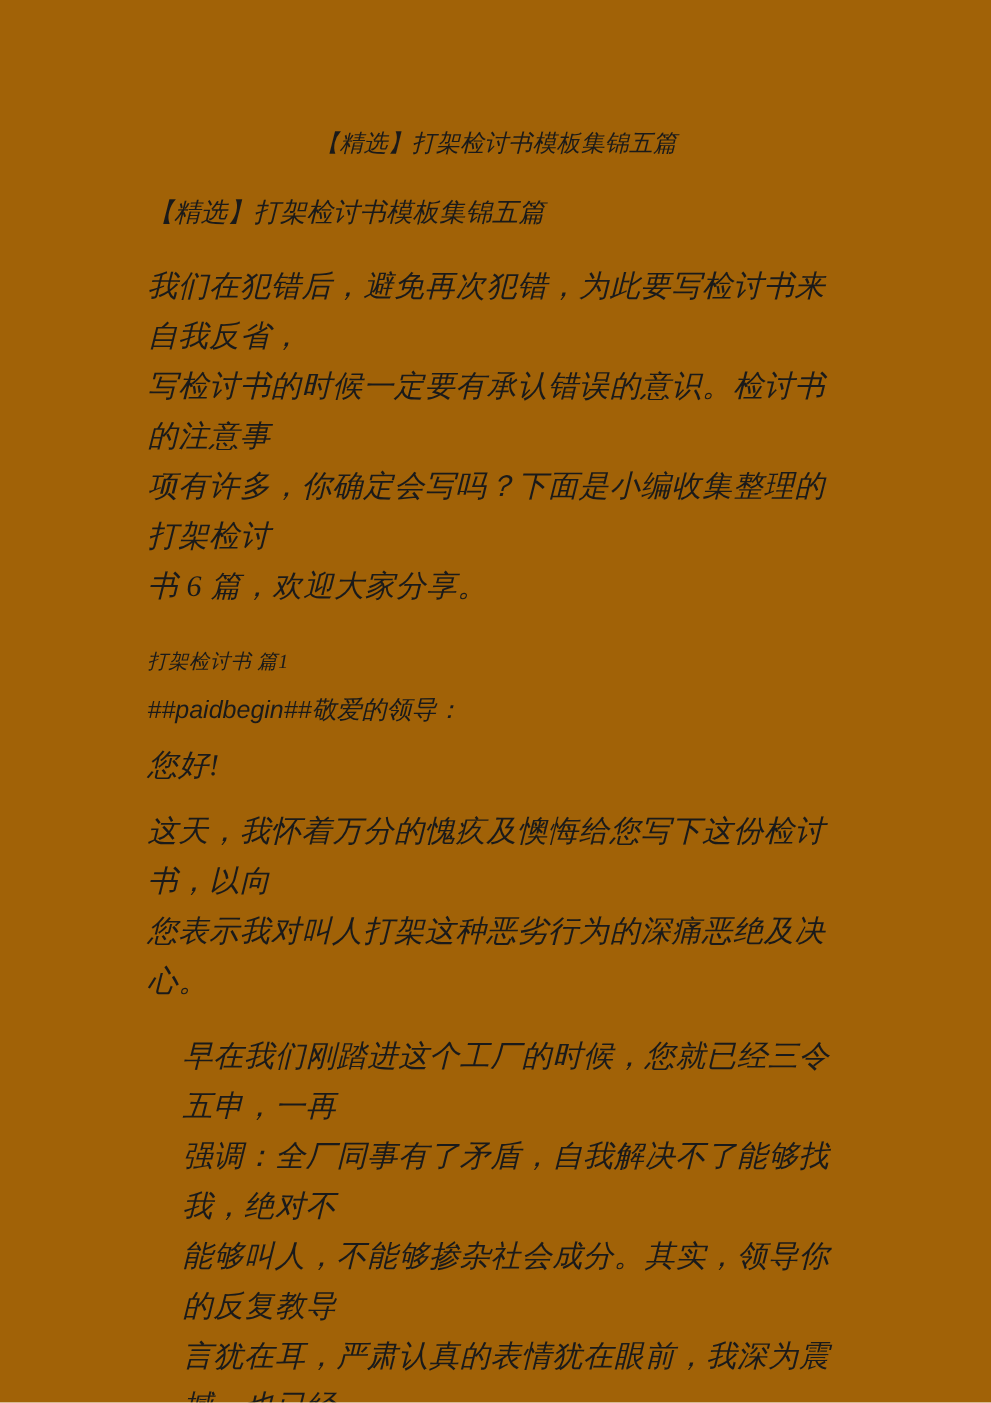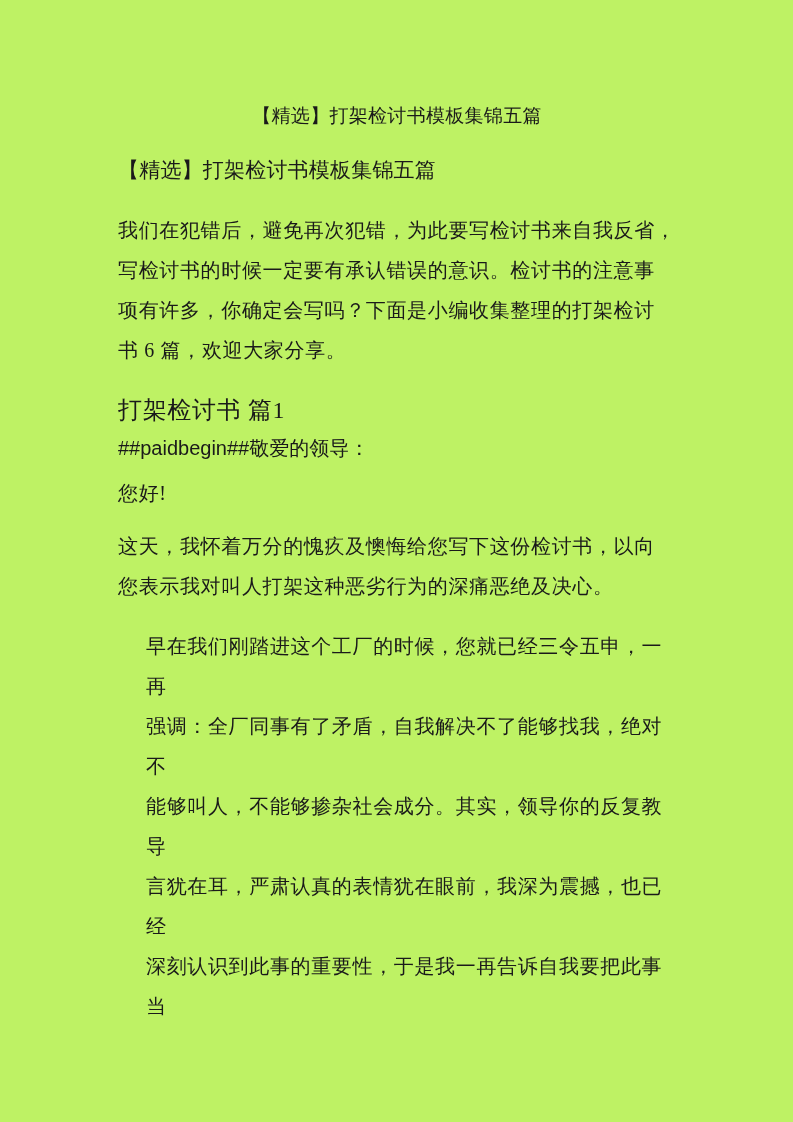--- a/index.html
+++ b/index.html
@@ -4,24 +4,25 @@
 <style>
   html, body {
     margin: 0;
     padding: 0;
     background: #ffffff;
   }
   .page {
     position: relative;
     width: 793px;
     height: 1122px;
-    background: #bef264;
+    background: #a16207;
     overflow: hidden; 
     font-family: "Liberation Serif", "DejaVu Serif", serif;
     color: #1a1a1a;
+    font-style: italic;
   }
   .content {
     margin: 0 auto;
     padding-left: 118px;
     padding-right: 117px;
   }
   
   .title-center {
     margin-top: 103px;
     font-size: 19px;
@@ -34,30 +35,30 @@
   .title-left {
     margin-top: 27px;
     font-size: 21px;
     line-height: 28px;
     letter-spacing: 0.2px;
     text-align: left;
     white-space: pre-line;
   }
   
   .body-text {
-    font-size: 20px;
+    font-size: 24px;
     line-height: 40px;
     letter-spacing: 0.65px;
     white-space: pre-line;
     text-align: left;
   }
   .para-intro   { margin-top: 26px; }
   .section-heading {
     margin-top: 20px;
-    font-size: 24px;
+    font-size: 16px;
     line-height: 40px;
     letter-spacing: 0.65px;
     white-space: pre-line;
   }
   .paid-line {
     margin-top: 8px;
     font-size: 20px;
     line-height: 20px;
     letter-spacing: 0;
     font-family: "Liberation Sans", "DejaVu Sans", sans-serif;

